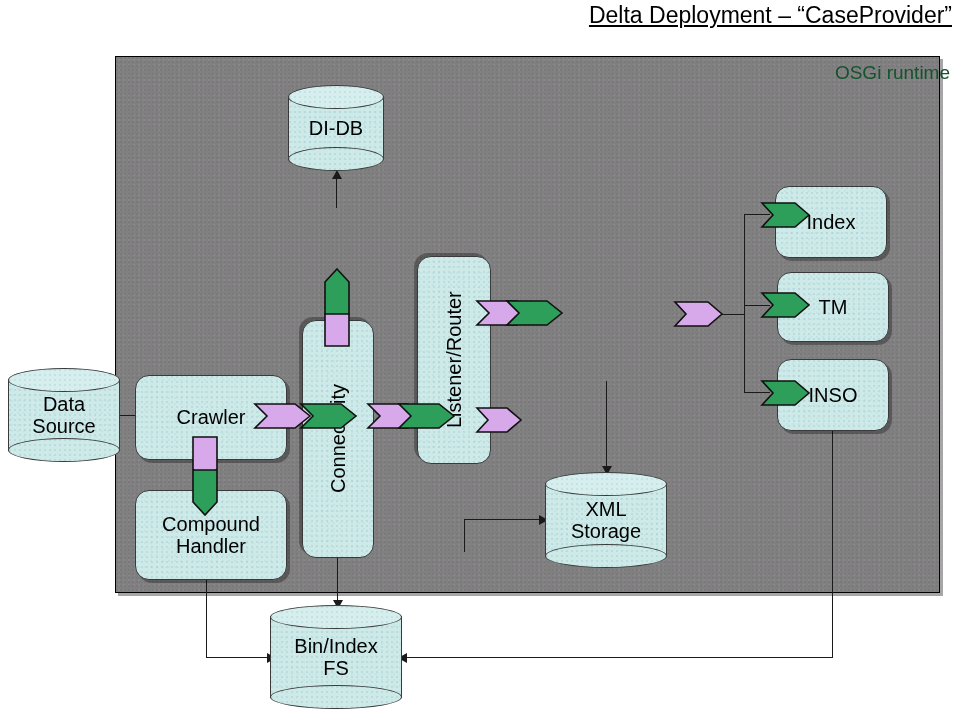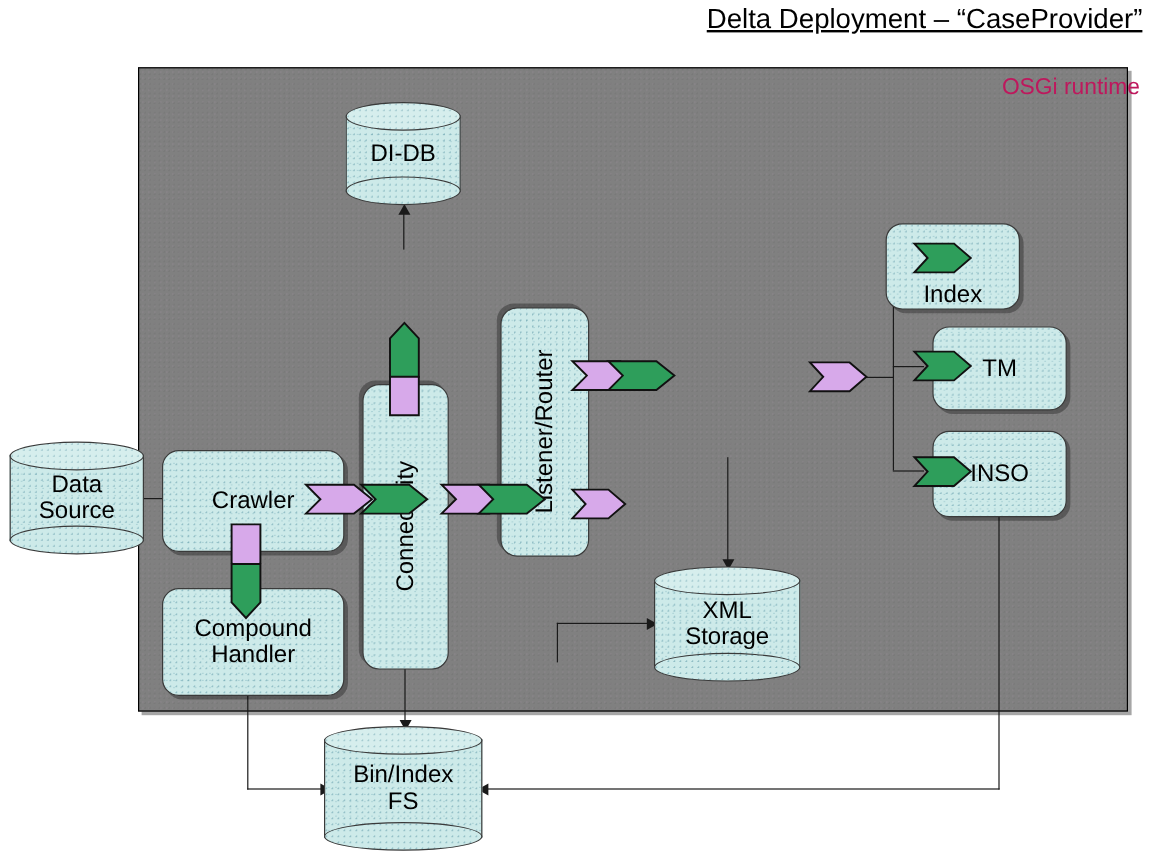--- a/index.html
+++ b/index.html
@@ -19,21 +19,21 @@
     background-color:#808080;
     background-image:
       radial-gradient(circle at 1px 1px, rgba(120,120,120,.85) .7px, transparent .8px),
       radial-gradient(circle at 3px 3px, rgba(150,140,150,.55) .7px, transparent .8px);
     background-size:4px 4px, 5px 5px;
     border:1px solid #000;
     box-shadow:3px 3px 0 rgba(0,0,0,.35);
   }
   .runtime-label{
     position:absolute; right:10px; top:62px;
-    font-size:19px; color:#be185d; white-space:nowrap;
+    font-size:19px; color:#14532d; white-space:nowrap;
   }
 
   
   .comp{
     position:absolute;
     background-color:#cdeae9;
     background-image:
       radial-gradient(circle at 1px 1px, rgba(90,150,165,.55) .6px, transparent .75px),
       radial-gradient(circle at 3px 4px, rgba(120,175,185,.40) .6px, transparent .75px);
     background-size:5px 5px, 6px 6px;
@@ -199,21 +199,21 @@
   <div class="comp vert" style="left:302px; top:320px; width:70px; height:236px;">
     <span>Connectivity</span>
   </div>
 
 
   <div class="comp vert" style="left:417px; top:256px; width:72px; height:206px;">
     <span>Listener/Router</span>
   </div>
 
 
-  <div class="comp" style="left:738px; top:186px; width:110px; height:70px;align-items:flex-end;">
+  <div class="comp" style="left:775px; top:186px; width:110px; height:70px;">
     <span>Index</span>
   </div>
 
   <div class="comp" style="left:777px; top:272px; width:110px; height:68px;">
     <span>TM</span>
   </div>
 
   <div class="comp" style="left:777px; top:359px; width:110px; height:70px;">
     <span>INSO</span>
   </div>

